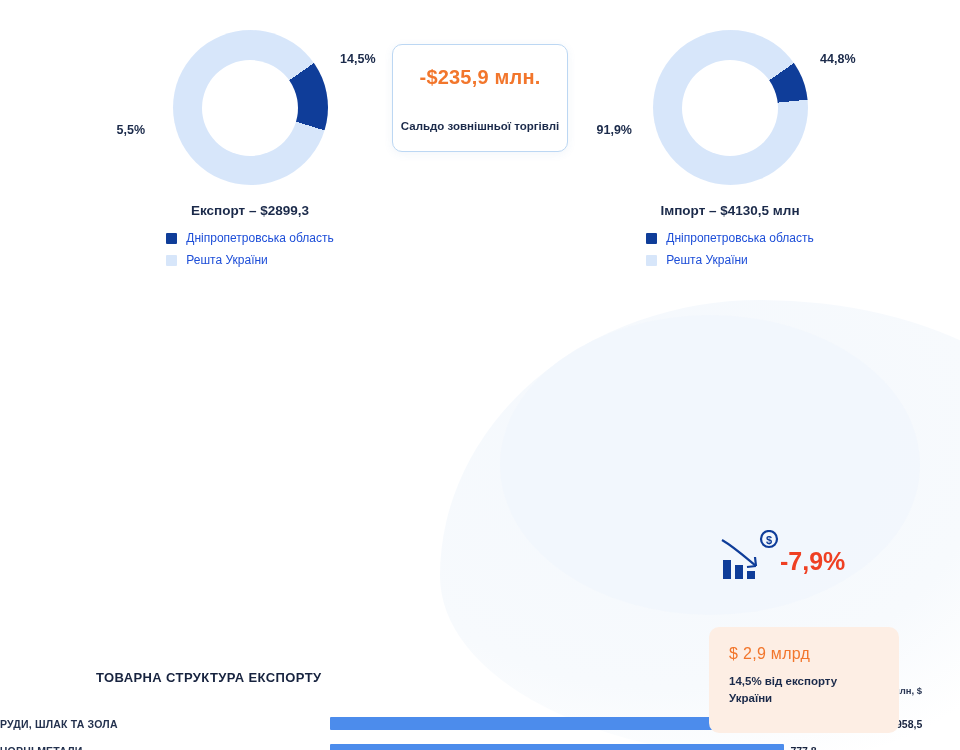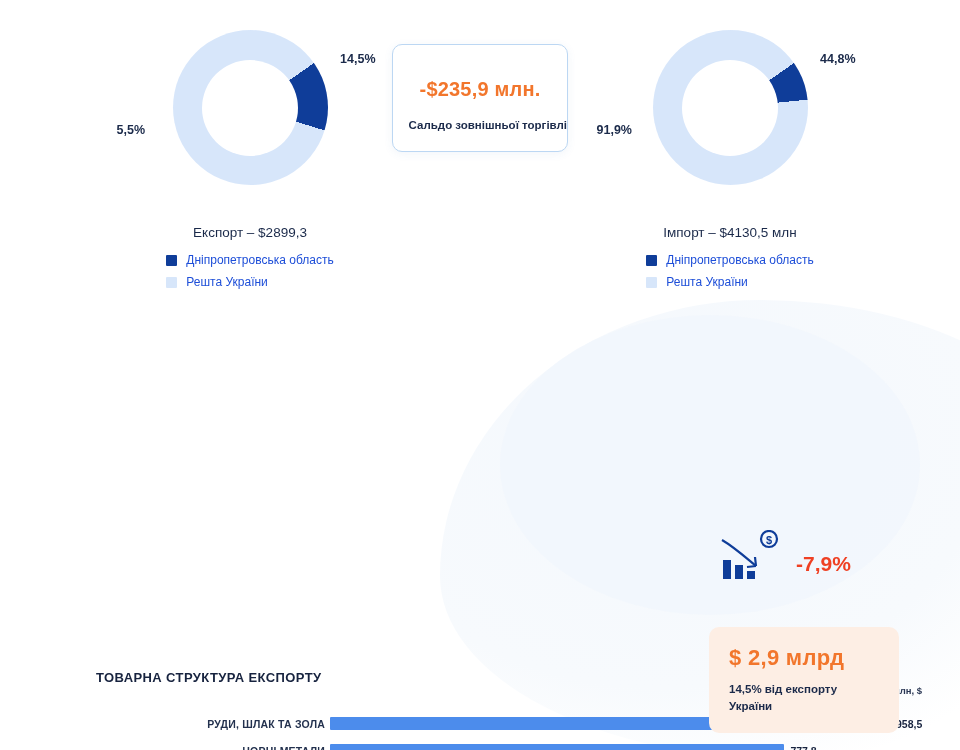--- a/index.html
+++ b/index.html
@@ -78,23 +78,23 @@
     position: absolute;
     font-size: 12.5px;
     font-weight: bold;
     color: #1b2a4a;
     white-space: nowrap;
   }
   .pct.small  { right: -48px; top: 22px; }
   .pct.big    { left: -56px;  top: 93px; }
 
   .legend-title {
-    margin-top: 40px;
+    margin-top: 18px;
     font-size: 13.5px;
-    font-weight: normal;
+    font-weight: bold;
     color: #1b2a4a;
   }
   .legend {
     margin-top: 13px;
     display: inline-block;
     text-align: left;
   }
   .legend-row {
     display: flex;
     align-items: center;
@@ -116,36 +116,35 @@
     position: absolute;
     left: 392px;
     top: 44px;
     width: 176px;
     height: 108px;
     background: #ffffff;
     border: 1px solid #bcd7f3;
     border-radius: 10px;
     box-shadow: 0 2px 10px rgba(60,110,180,.07);
     text-align: center;
-    padding-top: 33px;
+    padding-top: 21px;
     z-index: 3;
   }
   .balance-value {
     font-size: 20px;
     font-weight: bold;
     color: #f2762c;
     letter-spacing: .2px;
   }
   .balance-label {
-    margin-top: 16px;
+    margin-top: 29px;
     font-size: 11.5px;
     font-weight: bold;
     color: #1b2a4a;
     line-height: 1.45;
-    text-align: right;
   }
 
   
   .chart-section {
     position: relative;
     z-index: 2;
     padding: 0 0 0 0;
   }
   .chart-title {
     position: absolute;
@@ -171,21 +170,20 @@
     top: 400px;
     width: 960px;
   }
   .bar-row {
     display: flex;
     align-items: center;
     height: 27px;
   }
   .bar-label {
     width: 330px;
-    text-align: right;
     padding-right: 5px;
     font-size: 10.5px;
     font-weight: bold;
     color: #23314e;
     letter-spacing: .2px;
     white-space: nowrap;
   }
   .bar-track {
     flex: 1 1 auto;
     display: flex;
@@ -209,42 +207,42 @@
   
   .trend {
     position: absolute;
     left: 718px;
     top: 530px;
     display: flex;
     align-items: flex-end;
     z-index: 4;
   }
   .trend-value {
-    margin-left: 16px;
-    font-size: 21px;
+    margin-left: 0;
+    font-size: 25px;
     font-weight: bold;
     color: #ef4023;
     line-height: 1;
     padding-bottom: 8px;
   }
 
   .highlight-card {
     position: absolute;
     left: 709px;
     top: 627px;
     width: 190px;
     height: 106px;
     background: #fdeee4;
     border-radius: 10px;
     padding: 18px 20px 0 20px;
     z-index: 4;
   }
   .highlight-value {
-    font-size: 22px;
-    font-weight: bold;
+    font-size: 16px;
+    font-weight: normal;
     color: #f2762c;
     letter-spacing: .3px;
   }
   .highlight-note {
     margin-top: 10px;
     font-size: 11.5px;
     font-weight: bold;
     color: #1b2a4a;
     line-height: 1.45;
   }

